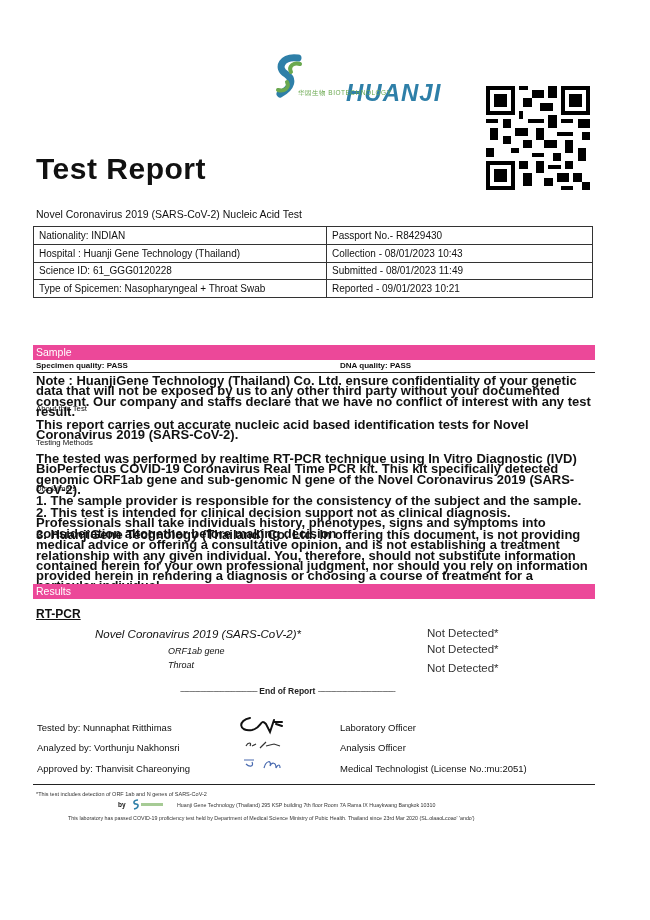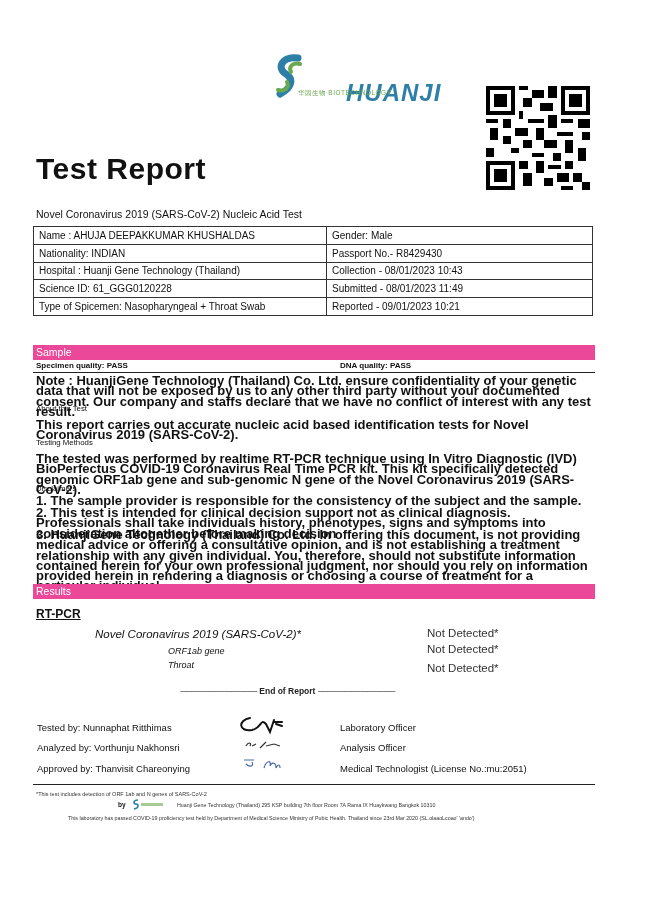--- a/index.html
+++ b/index.html
@@ -108,24 +108,20 @@
       <rect x="23" y="23" width="2" height="2"></rect>
       <rect x="18" y="24" width="3" height="1"></rect>
   </g>
 </svg>
 
 <div class="title">Test Report</div>
 <div class="subtitle">Novel Coronavirus 2019 (SARS-CoV-2) Nucleic Acid Test</div>
 
 <table class="info">
   <tbody>
-      <tr>
-        <td class="left">Name : AHUJA  DEEPAKKUMAR  KHUSHALDAS</td>
-        <td>Gender: Male</td>
-      </tr>
   <tr>
         <td class="left">Nationality: INDIAN</td>
         <td>Passport  No.-  R8429430</td>
       </tr>
   <tr>
         <td class="left">Hospital : Huanji Gene Technology (Thailand)</td>
         <td>Collection - 08/01/2023  10:43</td>
       </tr>
   <tr>
         <td class="left">Science ID: 61_GGG0120228</td>

